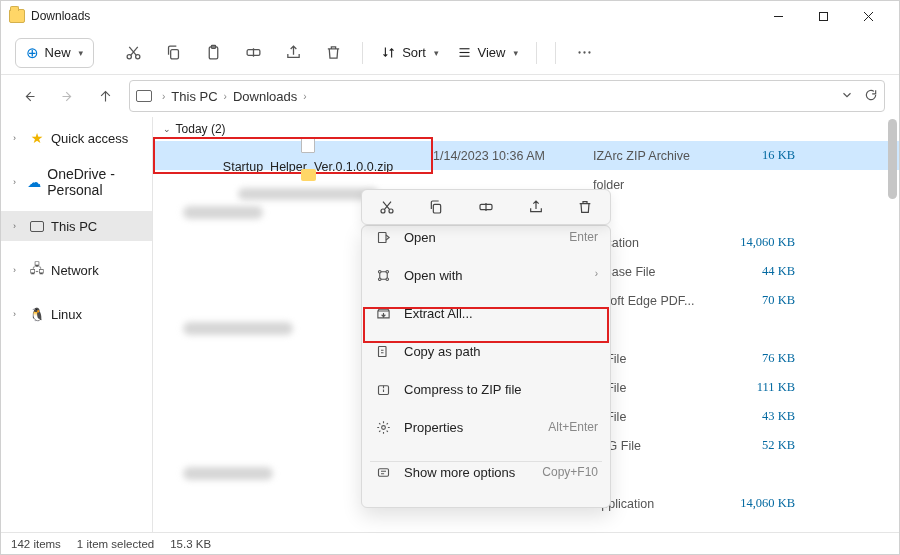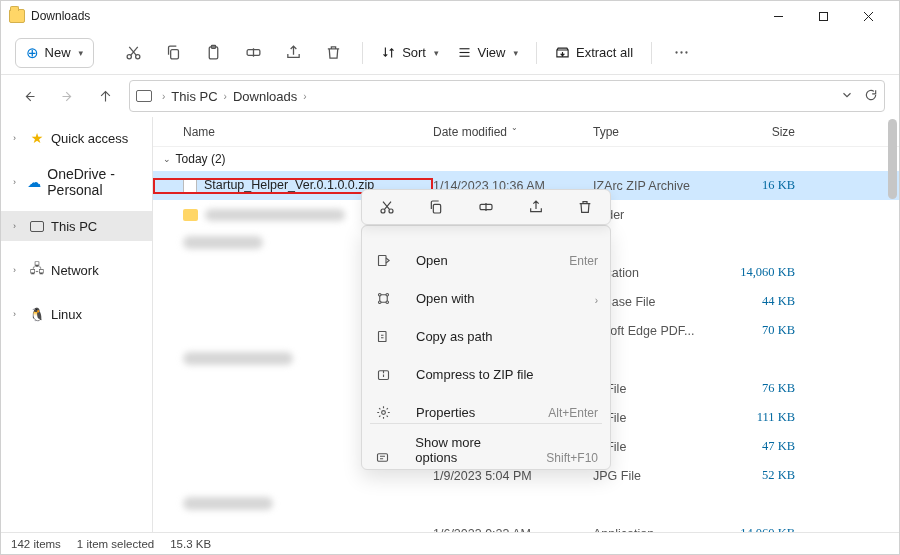--- a/index.html
+++ b/index.html
@@ -60,21 +60,21 @@
 .col-name { width:280px; padding-left:30px; }
 .col-date { width:160px; }
 .col-type { width:130px; }
 .col-size { width:90px; text-align:right; padding-right:18px; }
 .col-sort { font-size:8px; color:#555; margin-left:4px; position:relative; top:-6px; }
 
 .group-hdr { display:flex; align-items:center; height:24px; font-size:12px; color:#222; padding-left:10px; gap:5px; }
 .group-chev { font-size:9px; color:#555; }
 
 .row { display:flex; align-items:center; height:29px; font-size:12.5px; color:#222; }
-.row .c-name { width:280px; padding-left:30px; display:flex; gap:7px; }
+.row .c-name { width:280px; padding-left:30px; display:flex; align-items:center; gap:7px;flex-direction:column; }
 .row .c-date { width:160px; color:#555; }
 .row .c-type { width:130px; color:#555; }
 .row .c-size { width:90px; text-align:right; padding-right:18px; color:#0369a1;font-family:Liberation Serif, serif; }
 .row.selected { background:#cfe8ff; }
 .row.selected .c-name { outline:2px solid #e02020; outline-offset:-2px; }
 .file-icon { width:14px; height:16px; border:1px solid #bbb; background:#fff; border-radius:1px; }
 .folder-icon-y { width:15px; height:12px; background:#FFD667; border-radius:2px; }
 
 .blur-row { display:flex; align-items:center; height:29px; }
 .blur-row .bn { width:280px; padding-left:30px; }
@@ -83,21 +83,21 @@
 
 .scrollbar { position:absolute; right:2px; top:2px; width:9px; height:80px; background:#c6c6c6; border-radius:5px; }
 
 
 .mini-toolbar { position:absolute; left:360px; top:188px; width:250px; height:36px; background:#f6f6f6; border:1px solid #dadada; border-radius:6px; display:flex; align-items:center; justify-content:space-around; box-shadow:0 4px 12px rgba(0,0,0,0.08); z-index:30; }
 .mini-toolbar .mt-icon { width:34px; height:28px; display:flex; align-items:center; justify-content:center; color:#444; }
 .mini-toolbar .mt-icon svg { width:16px; height:16px; }
 
 
 .ctx-menu { position:absolute; left:360px; top:224px; width:250px; background:#f6f6f6; border:1px solid #dadada; border-radius:6px; box-shadow:0 8px 20px rgba(0,0,0,0.12); z-index:29; padding:4px 0; font-size:13px; }
-.ctx-item { display:flex; align-items:flex-end; height:38px; padding:0 12px; gap:24px; color:#222; }
+.ctx-item { display:flex; align-items:flex-start; height:38px; padding:0 12px; gap:12px; color:#222; }
 .ctx-item.hl { outline:2px solid #e02020; outline-offset:-3px; }
 .ctx-item .ci-icon { width:18px; display:flex; justify-content:center; color:#555; }
 .ctx-item .ci-icon svg { width:15px; height:15px; }
 .ctx-item .ci-accel { margin-left:auto; color:#888; font-size:12px; }
 .ctx-item .ci-arrow { margin-left:auto; color:#888; font-size:10px; }
 .ctx-sep { height:1px; background:#e0e0e0; margin:3px 8px; }
 
 
 .statusbar { position:absolute; bottom:0; left:0; right:0; height:22px; border-top:1px solid #e5e5e5; display:flex; align-items:center; padding:0 10px; font-size:11.5px; color:#444; gap:16px; }
 </style>
@@ -180,26 +180,20 @@
   <div class="tb-text-btn">
     <svg viewBox="0 0 24 24" fill="none" stroke="currentColor" stroke-width="1.8">
         <line x1="4" y1="6" x2="20" y2="6"></line>
         <line x1="4" y1="12" x2="20" y2="12"></line>
         <line x1="4" y1="18" x2="20" y2="18"></line>
       </svg>
     <span>View</span>
     <span class="chev8">▾</span>
   </div>
   <div class="divider-v"></div>
-  <div class="tb-text-btn">
-    <svg viewBox="0 0 24 24" fill="none" stroke="currentColor" stroke-width="1.8">
-        <path d="M3 8 l2-3 h14 l2 3 v11 H3z M3 8 h18 M12 11 v6 M9 14 l3 3 3-3"></path>
-      </svg>
-    <span>Extract all</span>
-  </div>
   <div class="divider-v"></div>
   <div class="tb-icon">
       <svg viewBox="0 0 24 24" fill="currentColor">
         <circle cx="5" cy="12" r="1.6"></circle>
         <circle cx="12" cy="12" r="1.6"></circle>
         <circle cx="19" cy="12" r="1.6"></circle>
       </svg>
     </div>
 </div>
 
@@ -269,26 +263,20 @@
     <div class="side-item">
       <span class="side-chev">›</span>
       <span class="side-icon linux">🐧</span>
       <span>Linux</span>
     </div>
   </div>
 
   <div class="content">
     <div class="scrollbar"></div>
 
-    <div class="col-headers">
-      <div class="col-name">Name</div>
-      <div class="col-date"><span>Date modified</span><span class="col-sort">⌄</span></div>
-      <div class="col-type">Type</div>
-      <div class="col-size">Size</div>
-    </div>
 
     <div class="group-hdr">
       <span class="group-chev">⌄</span>
       <span>Today (2)</span>
     </div>
 
     <div class="row selected">
       <div class="c-name">
           <span class="file-icon"></span>
           <span>Startup_Helper_Ver.0.1.0.0.zip</span>
@@ -362,21 +350,21 @@
         <div class="c-type">G File</div>
         <div class="c-size">111 KB</div>
     </div>
     <div class="row">
       <div class="c-name">
           <span class="bi" style="background:#39c"></span>
           <span class="blob" style="width:150px;display:inline-block"></span>
         </div>
       <div class="c-date"></div>
         <div class="c-type">G File</div>
-        <div class="c-size">47 KB</div>
+        <div class="c-size">43 KB</div>
     </div>
     <div class="row">
       <div class="c-name">
           <span class="bi" style="background:#39c"></span>
           <span class="blob" style="width:195px;display:inline-block"></span>
         </div>
       <div class="c-date">1/9/2023 5:04 PM</div>
         <div class="c-type">JPG File</div>
         <div class="c-size">52 KB</div>
     </div>
@@ -447,20 +435,28 @@
           <circle cx="6" cy="6" r="2"></circle>
           <circle cx="18" cy="6" r="2"></circle>
           <circle cx="6" cy="18" r="2"></circle>
           <circle cx="18" cy="18" r="2"></circle>
           <path d="M8 6 h8 M6 8 v8 M18 8 v8 M8 18 h8"></path>
         </svg>
       </span>
     <span>Open with</span>
     <span class="ci-arrow">›</span>
   </div>
+  <div class="ctx-item hl">
+    <span class="ci-icon">
+        <svg viewBox="0 0 24 24" fill="none" stroke="currentColor" stroke-width="1.8">
+          <path d="M3 8 l2-3 h14 l2 3 v11 H3z M3 8 h18 M12 11 v6 M9 14 l3 3 3-3"></path>
+        </svg>
+      </span>
+    <span>Extract All...</span>
+  </div>
   <div class="ctx-item">
     <span class="ci-icon">
         <svg viewBox="0 0 24 24" fill="none" stroke="currentColor" stroke-width="1.8">
           <rect x="4" y="4" width="12" height="16" rx="1"></rect>
           <path d="M8 10 h4 M8 14 h4"></path>
         </svg>
       </span>
     <span>Copy as path</span>
   </div>
   <div class="ctx-item">
@@ -484,21 +480,21 @@
   </div>
   <div class="ctx-sep"></div>
   <div class="ctx-item">
     <span class="ci-icon">
         <svg viewBox="0 0 24 24" fill="none" stroke="currentColor" stroke-width="1.8">
           <rect x="4" y="6" width="16" height="12" rx="2"></rect>
           <path d="M8 10 h8 M8 14 h5"></path>
         </svg>
       </span>
     <span>Show more options</span>
-    <span class="ci-accel">Shift+F10</span>
+    <span class="ci-accel">Copy+F10</span>
   </div>
 </div>
 
 <div class="statusbar">
   <span>142 items</span>
   <span>1 item selected</span>
   <span>15.3 KB</span>
 </div>
 
 </body></html>

